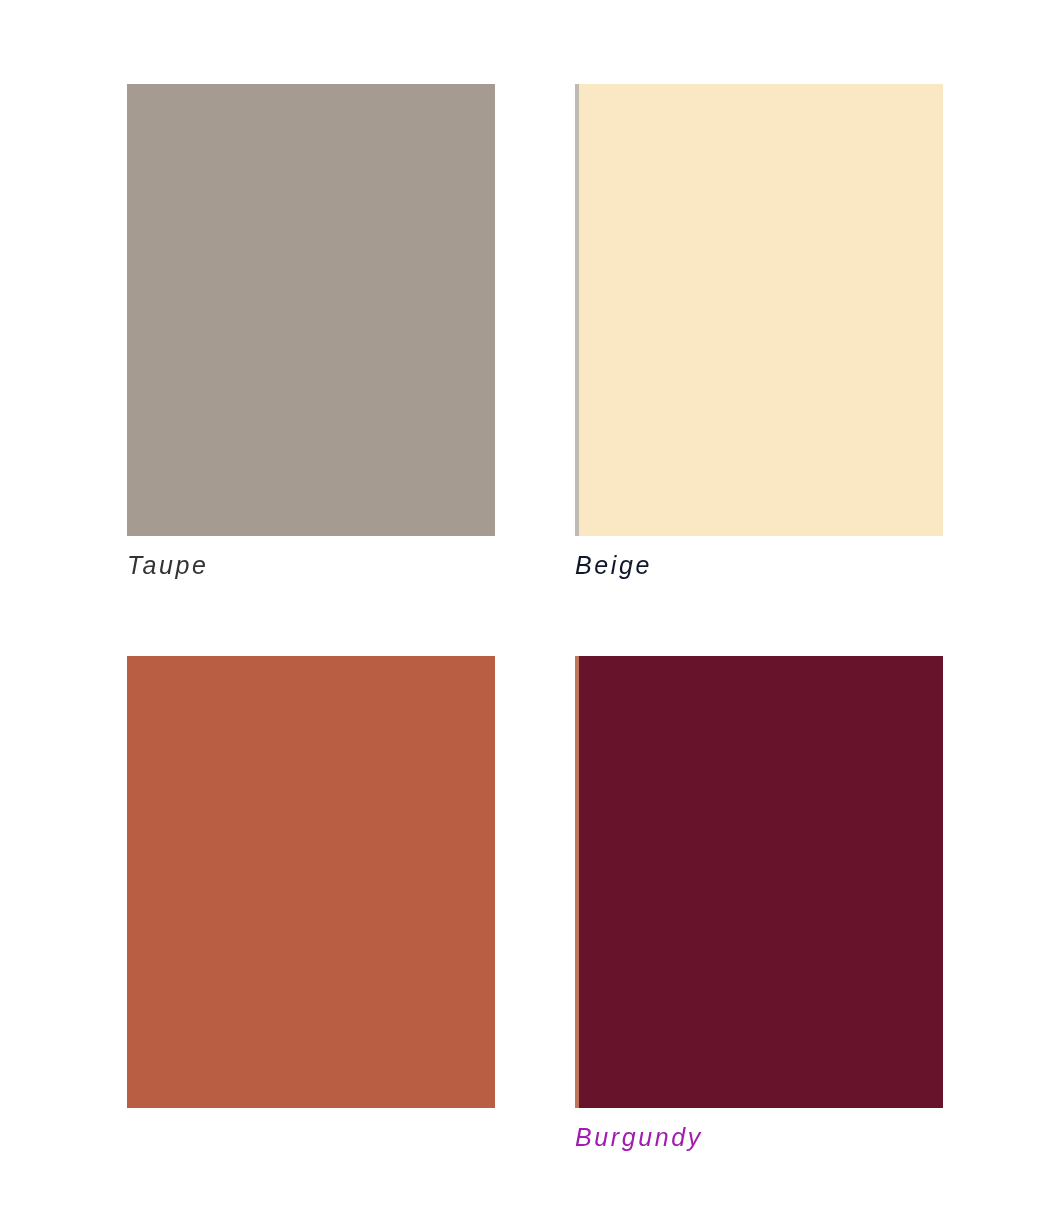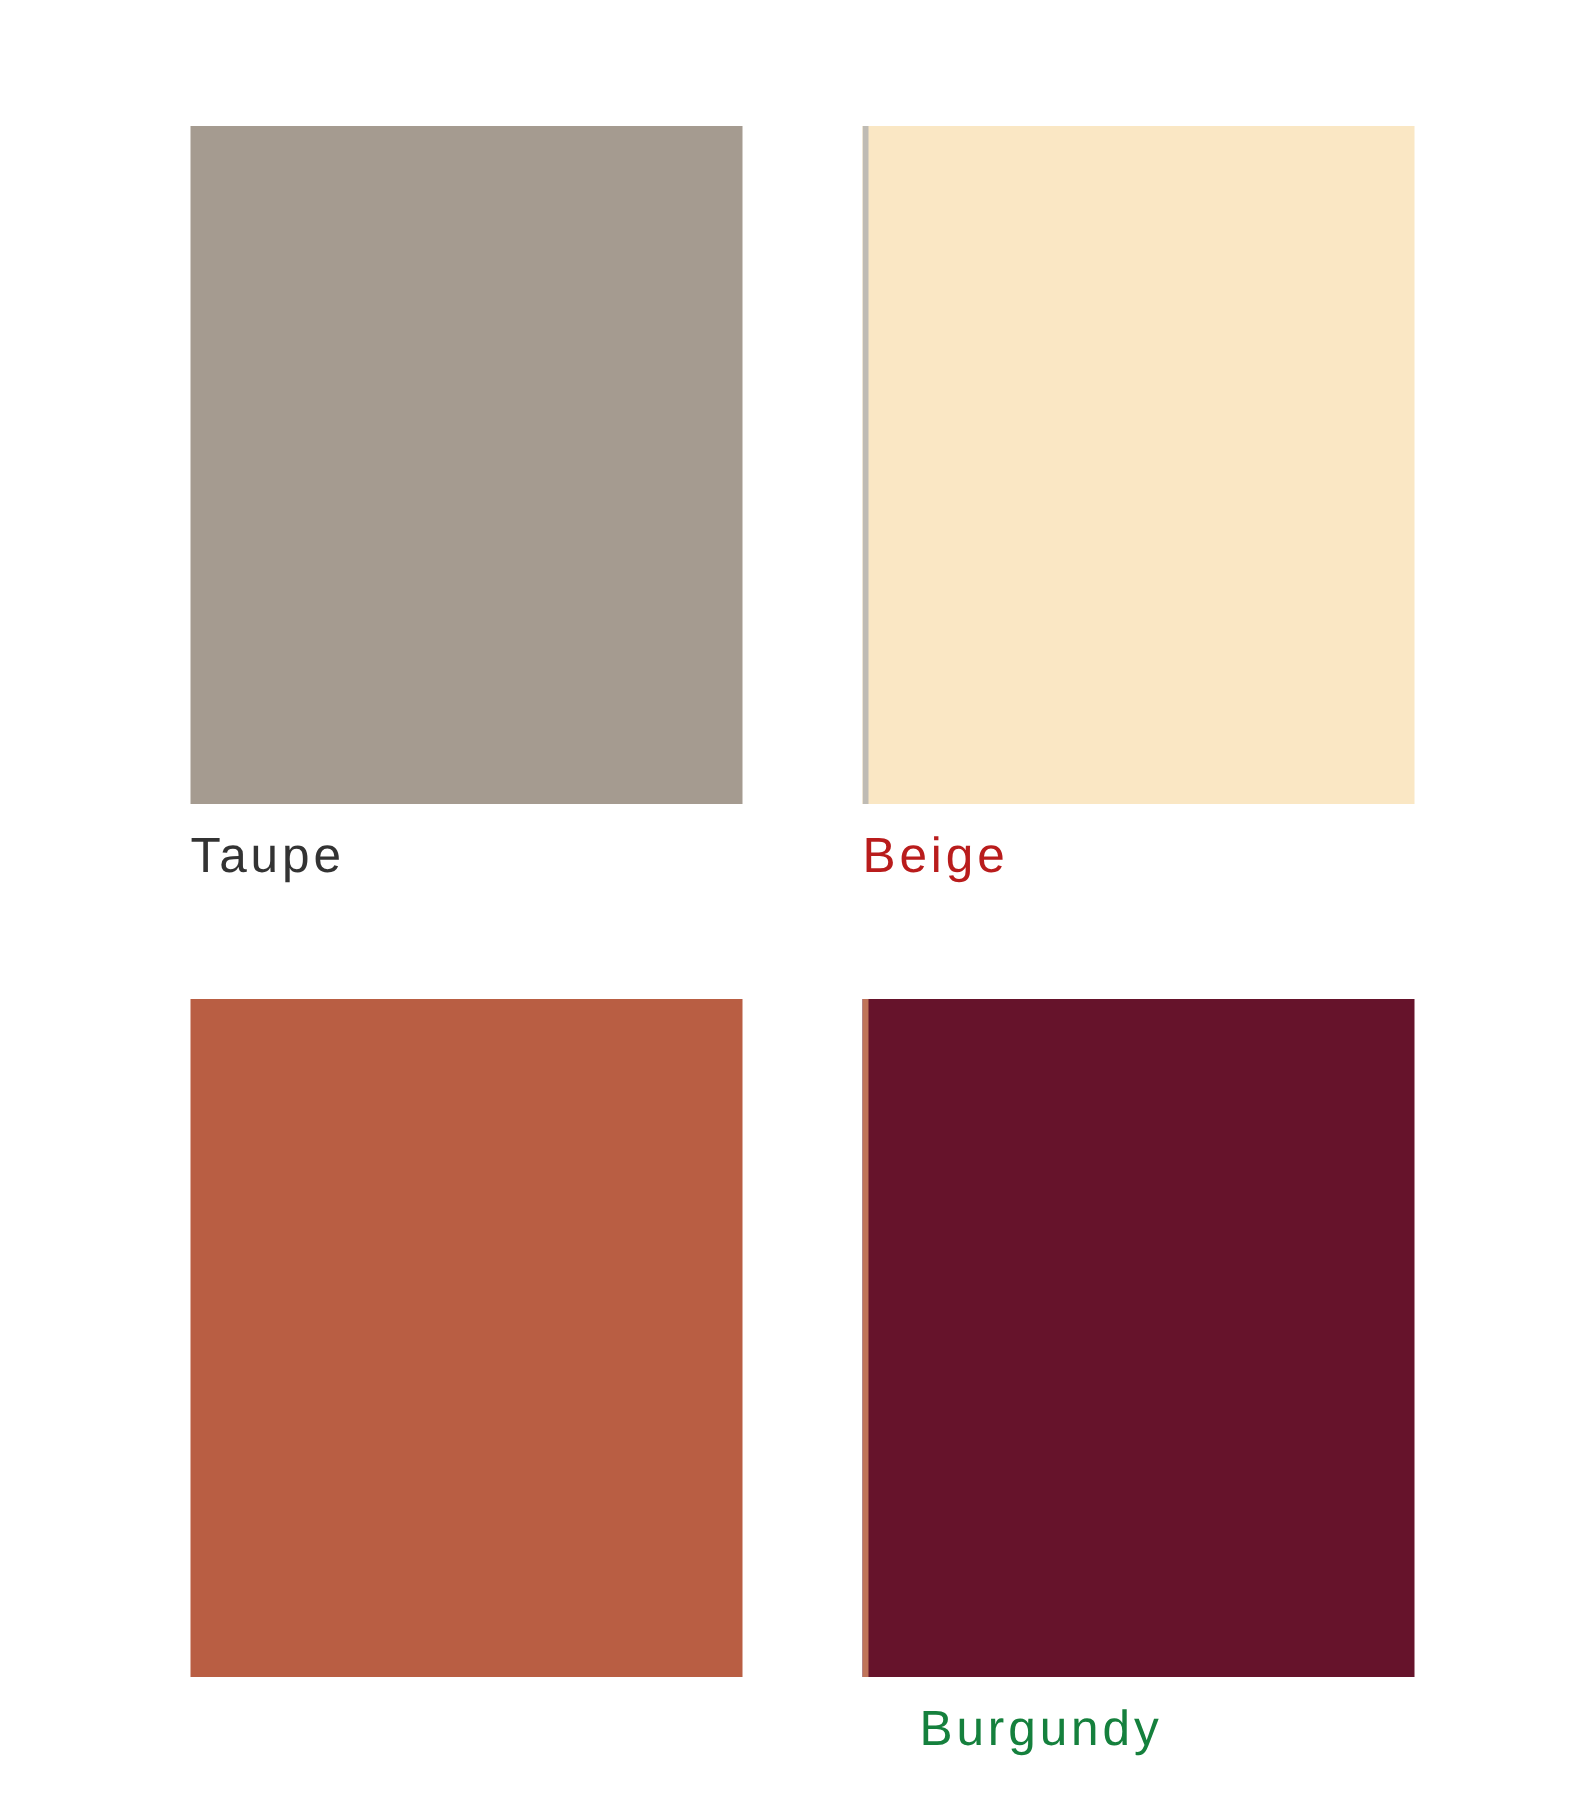--- a/index.html
+++ b/index.html
@@ -58,52 +58,53 @@
     top: 0;
     bottom: 0;
     width: 4px;
     background: var(--edge-stripe, rgba(0,0,0,0.18));
   }
 
   .swatch-label {
     display: block;
     margin-top: 14px;
     font-family: "Liberation Sans", sans-serif;
-    font-size: 33px;
+    font-size: 25px;
     font-weight: 300;
     letter-spacing: 2.6px;
     color: #333333;
     line-height: 1.2;
     white-space: nowrap;
+    font-style: italic;
   }
 </style>
 </head>
 <body style="background: rgb(255, 255, 255);">
 
 <div class="palette">
 
   <div class="swatch-grid">
 
     <div class="swatch-cell">
       <div class="swatch-chip" id="chip-0" style="background: rgb(165, 155, 144);"></div>
       <span class="swatch-label" style="color: rgb(51, 51, 51);">Taupe</span>
     </div>
 
     <div class="spacer-col"></div>
 
     <div class="swatch-cell">
       <div class="swatch-chip has-edge-stripe" id="chip-1" style="background: rgb(250, 231, 196); --edge-stripe: #BFBBB4;"></div>
-      <span class="swatch-label" style="color: #b91c1c;">Beige</span>
+      <span class="swatch-label" style="color: #0f172a;">Beige</span>
     </div>
 
     <div class="swatch-cell">
       <div class="swatch-chip" id="chip-2" style="background: rgb(185, 94, 67);"></div>
     </div>
 
     <div class="spacer-col"></div>
 
     <div class="swatch-cell">
       <div class="swatch-chip has-edge-stripe" id="chip-3" style="background: rgb(102, 19, 43); --edge-stripe: #C07459;"></div>
-      <span class="swatch-label" style="color: #15803d; margin-left: 38px;">Burgundy</span>
+      <span class="swatch-label" style="color: #a21caf;">Burgundy</span>
     </div>
 
   </div>
 </div>
 
 </body></html>

